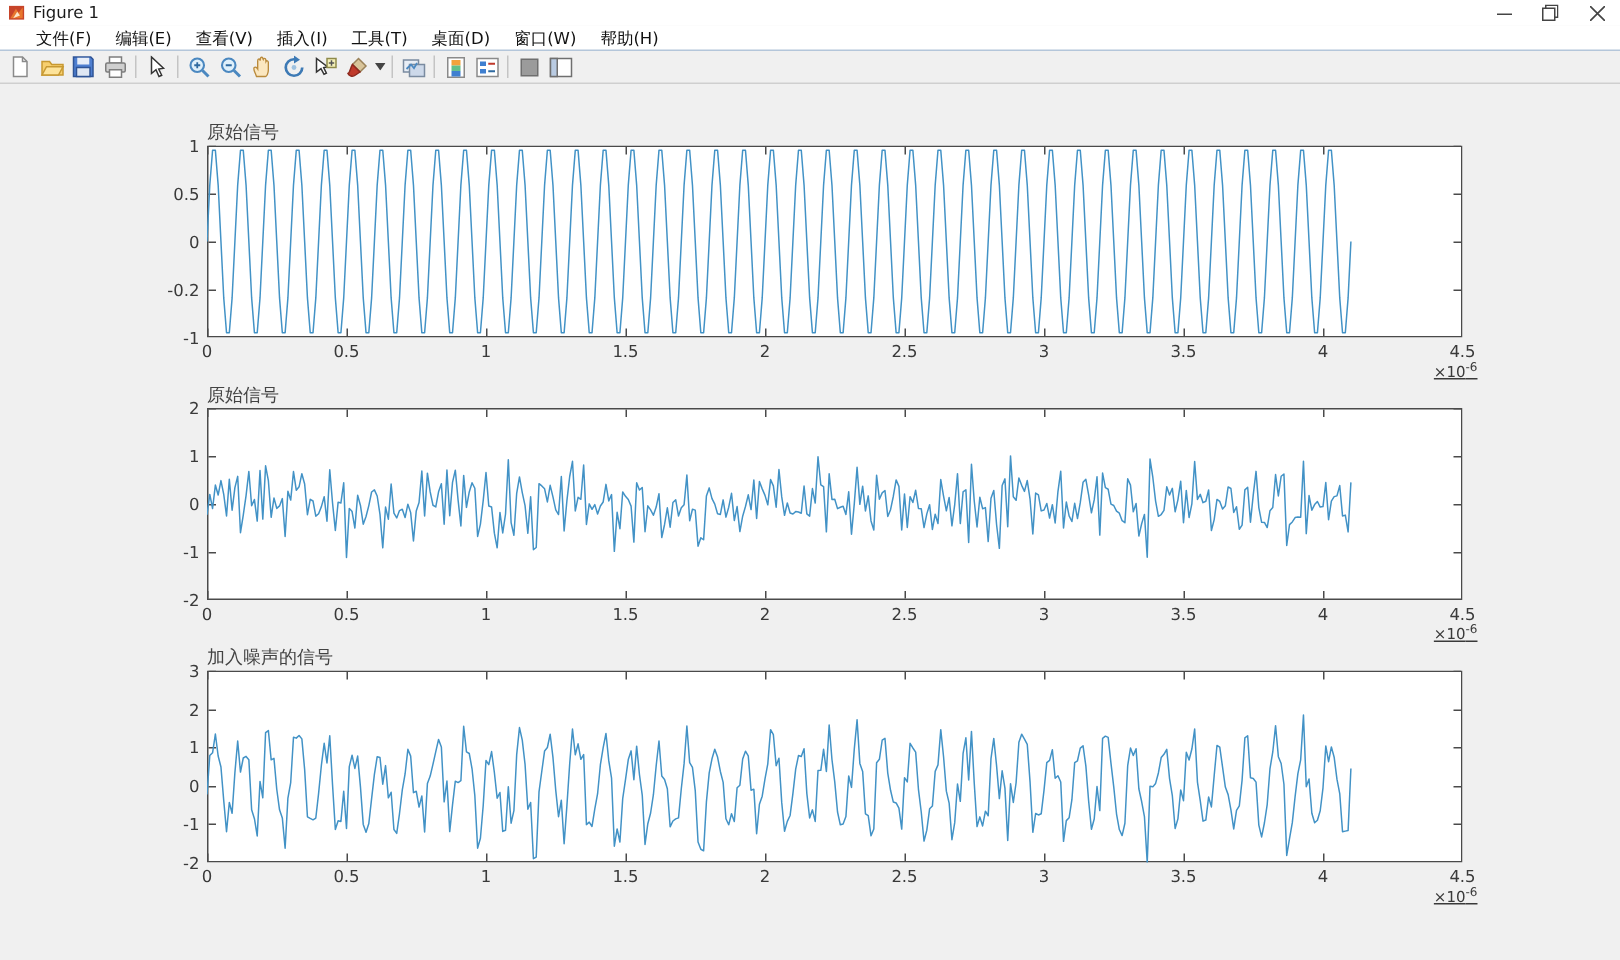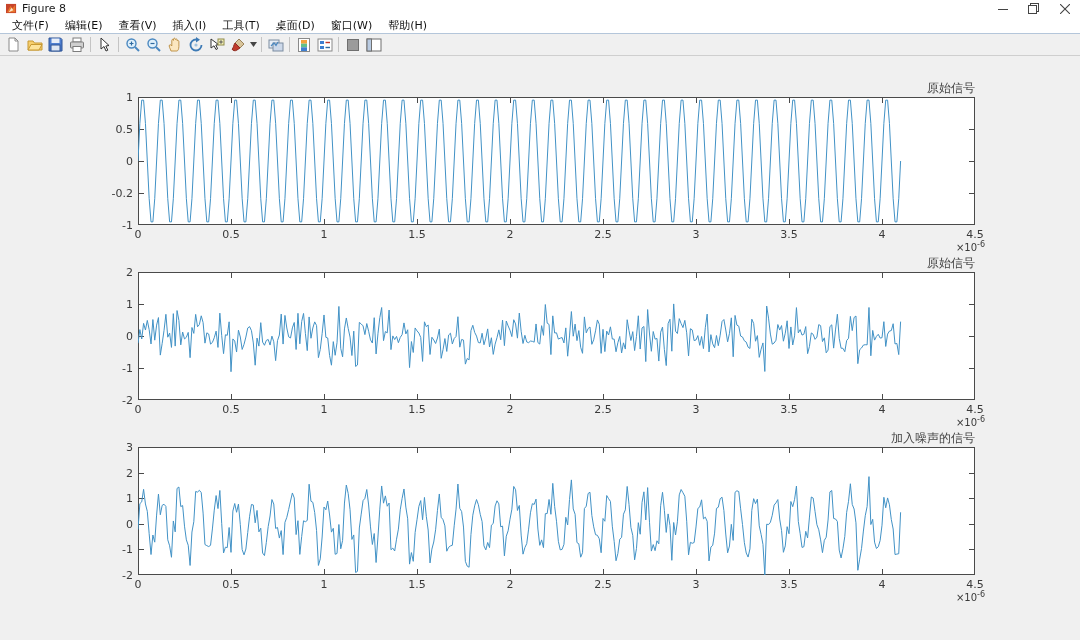--- a/index.html
+++ b/index.html
@@ -5,47 +5,47 @@
   html,body{margin:0;padding:0;}
   body{width:1080px;height:640px;position:relative;overflow:hidden;background:#f0f0f0;
        font-family:"DejaVu Sans","Liberation Sans",sans-serif;}
   .titlebar{position:absolute;top:0;left:0;right:0;height:17px;background:#ffffff;
             display:flex;align-items:center;}
   .app-icon{width:11px;height:11px;margin:0 5px 0 6px;flex:0 0 auto;}
   .title-text{font-size:11px;color:#1a1a1a;line-height:17px;}
   .win-controls{margin-left:auto;display:flex;height:100%;}
   .win-btn{width:31px;height:100%;display:flex;align-items:center;justify-content:center;}
   .menubar{position:absolute;top:17px;left:0;right:0;height:16px;background:#ffffff;
-           border-bottom:1px solid #b4c6da;display:flex;align-items:center;padding-left:4px;}
+           border-bottom:1px solid #b4c6da;display:flex;align-items:center;padding-left:16px;}
   .menu-item{font-size:11px;color:#111;padding:1px 8px;cursor:default;}
   .toolbar{position:absolute;top:34px;left:0;right:0;height:21px;background:#f0f0f0;
            border-bottom:1px solid #cfcfcf;display:flex;align-items:center;padding-left:3px;}
   .tool-btn{width:21px;height:19px;display:flex;align-items:center;justify-content:center;border-radius:2px;}
   .tool-btn.narrow{width:10px;}
   .tool-sep{width:1px;height:15px;background:#c4c4c4;margin:0 3px;}
   .canvas{position:absolute;top:56px;left:0;width:1080px;height:584px;background:#f0f0f0;}
-  .plot-title{position:absolute;left:138px;width:837px;text-align:right;
+  .plot-title{position:absolute;left:138px;width:837px;text-align:left;
               font-size:12px;color:#434343;}
   svg.plot{position:absolute;left:138px;width:837px;height:128px;}
   .tick-label{position:absolute;font-size:11px;color:#3a3a3a;}
   .y-label{width:42px;text-align:right;}
   .x-label{width:40px;text-align:center;}
-  .exp-label{position:absolute;font-size:10px;color:#3a3a3a;}
+  .exp-label{position:absolute;font-size:10px;color:#3a3a3a;text-decoration:underline;}
   .exp-label sup{font-size:8px;}
 </style>
 </head>
 <body>
 
 <div class="titlebar">
   <svg class="app-icon" viewBox="0 0 12 12">
     <rect x="0" y="1" width="11" height="10" fill="#c7442a"></rect>
     <path d="M1 10 L5 3 L7 6 L10 2 L10 10 Z" fill="#e8762d"></path>
     <path d="M3 10 L6 5.2 L8 8 Z" fill="#fbe6c9"></path>
   </svg>
-  <span class="title-text">Figure 8</span>
+  <span class="title-text">Figure 1</span>
   <div class="win-controls">
     <div class="win-btn">
       <svg width="10" height="10" viewBox="0 0 10 10">
         <line x1="0" y1="5.5" x2="10" y2="5.5" stroke="#444" stroke-width="1"></line>
       </svg>
     </div>
     <div class="win-btn">
       <svg width="11" height="11" viewBox="0 0 11 11">
         <rect x="2.5" y="0.5" width="8" height="8" fill="none" stroke="#444"></rect>
         <rect x="0.5" y="2.5" width="8" height="8" fill="#fff" stroke="#444"></rect>

